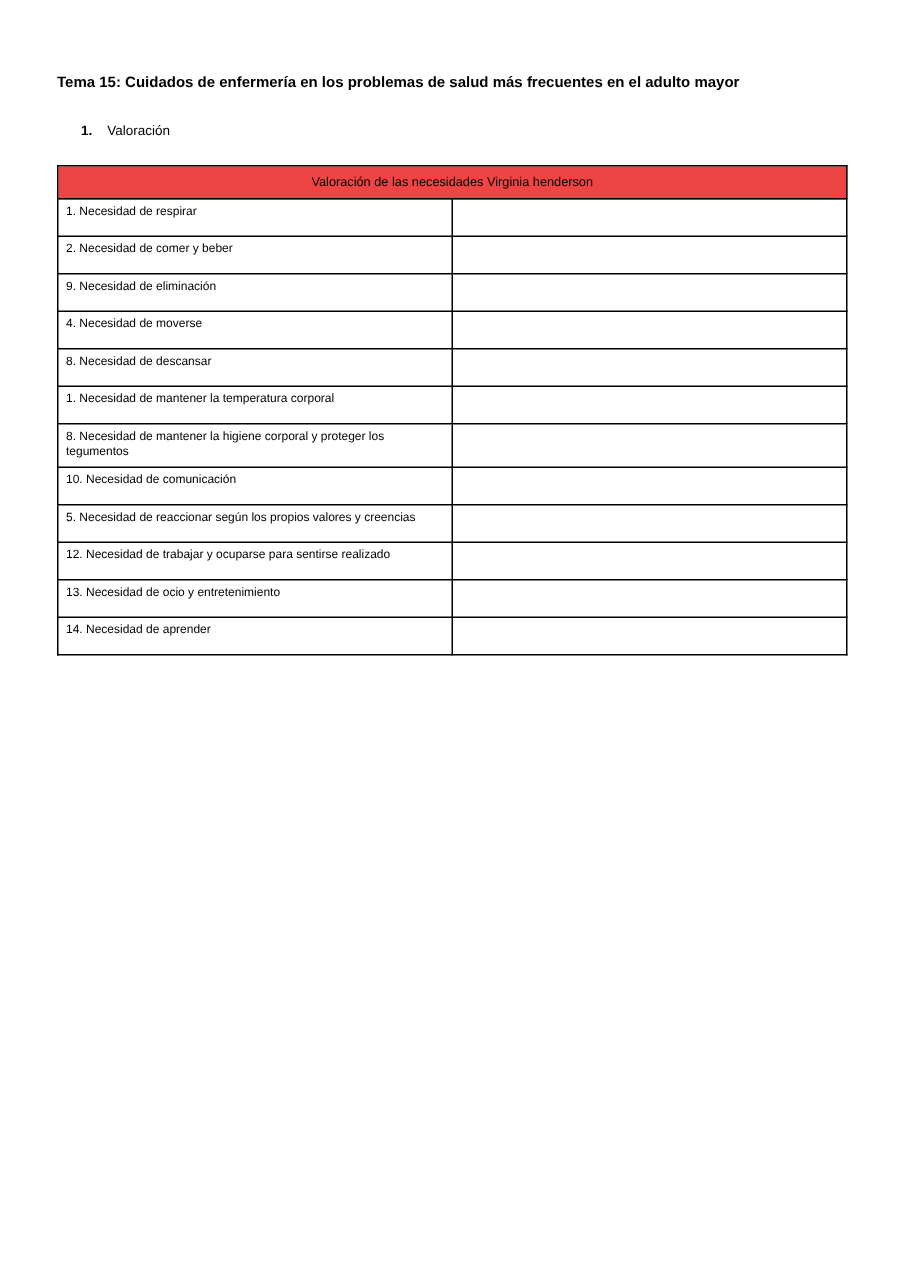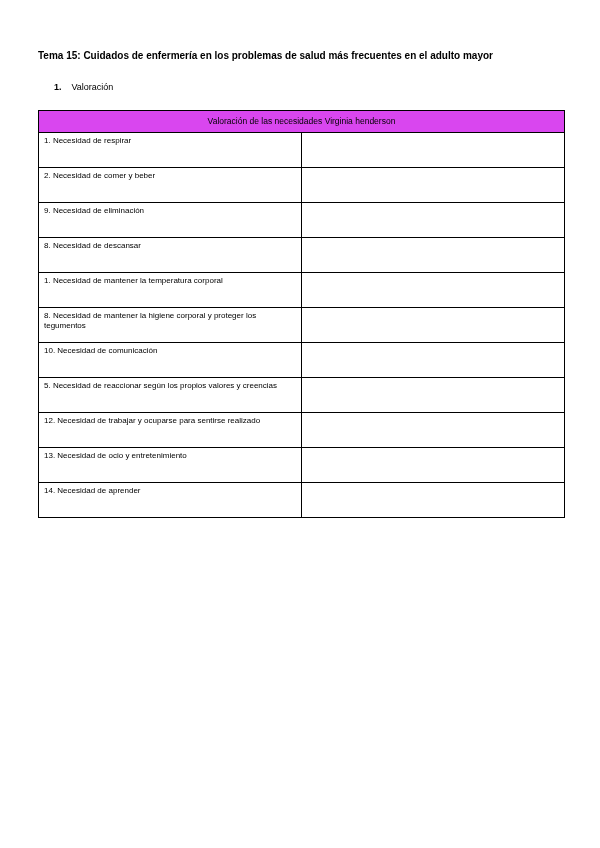--- a/index.html
+++ b/index.html
@@ -51,55 +51,59 @@
   table.henderson th {
     background: #f6dc84;
     font-weight: normal;
     font-size: 8.5px;
     text-align: center;
     padding: 5px 4px;
   }
   td.label-cell {
     width: 112px;
     padding: 3px 5px 4px 5px;
-    height: 35px;
+    height: 25px;
   }
   td.value-cell {
     padding: 3px 5px;
   }
 </style>
 </head>
 <body>
 
 <div class="doc">
 
   <p class="doc-title">Tema 15: Cuidados de enfermería  en los problemas de salud más frecuentes en el adulto mayor</p>
 
   <div class="list-item">
     <span class="list-number">1.</span>
     <span>Valoración</span>
   </div>
 
   <table class="henderson">
     <thead>
       <tr>
-        <th colspan="2" style="background: #d946ef; margin-left: 26px;">Valoración de las necesidades Virginia henderson</th>
+        <th colspan="2" style="background: #ef4444; margin-left: 26px;">Valoración de las necesidades Virginia henderson</th>
       </tr>
     </thead>
     <tbody>
       <tr>
         <td class="label-cell">1. Necesidad de respirar</td>
         <td class="value-cell"></td>
       </tr>
       <tr>
         <td class="label-cell">2. Necesidad de comer y beber</td>
         <td class="value-cell"></td>
       </tr>
       <tr>
         <td class="label-cell">9. Necesidad de eliminación</td>
+        <td class="value-cell"></td>
+      </tr>
+      <tr>
+        <td class="label-cell">4. Necesidad de moverse</td>
         <td class="value-cell"></td>
       </tr>
       <tr>
         <td class="label-cell">8. Necesidad de descansar</td>
         <td class="value-cell"></td>
       </tr>
       <tr>
         <td class="label-cell">1. Necesidad de mantener la temperatura corporal</td>
         <td class="value-cell"></td>
       </tr>

